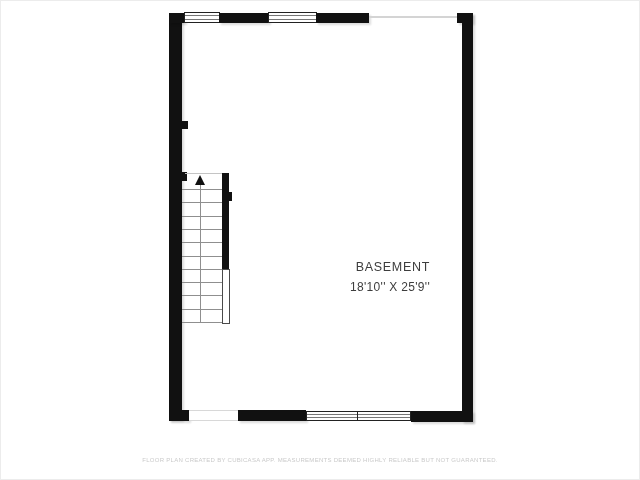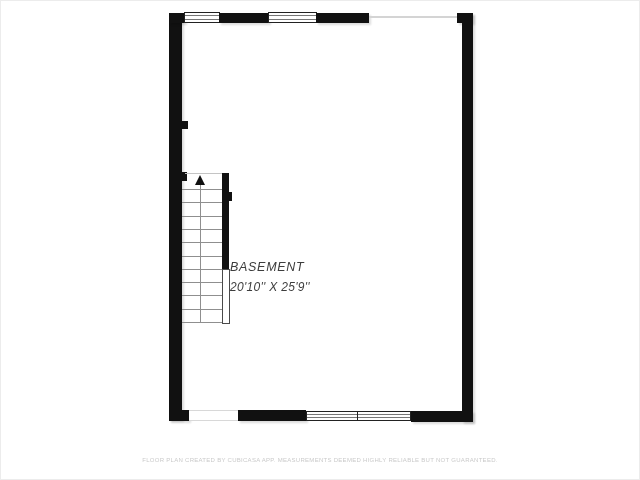--- a/index.html
+++ b/index.html
@@ -24,21 +24,21 @@
   .wall-stub { position:absolute; background:#111111; }
 
   .stair-area { position:absolute; }
   .tread { position:absolute; left:0; width:100%; height:1px; background:#8f8f8f; }
   .stair-centerline { position:absolute; background:#8f8f8f; }
   .stair-topline { position:absolute; background:#c4c4c4; }
   .up-arrow { position:absolute; width:0; height:0;
               border-left:5px solid transparent; border-right:5px solid transparent;
               border-bottom:10px solid #111111; }
 
-  .room-text { position:absolute; text-align:left; color:#3d3d3d;font-style:italic; }
+  .room-text { position:absolute; text-align:right; color:#3d3d3d; }
   #room-name { left:229px; top:259px; width:200px; font-size:12.5px; letter-spacing:0.7px; }
   #room-dims { left:229px; top:279px; width:200px; font-size:12px;  letter-spacing:0.3px; }
   #disclaimer { position:absolute; left:0; top:456px; width:100%; text-align:center;
                 font-size:6px; letter-spacing:0.28px; color:#cacaca; }
 
   
   #wall-left    { left:168px; top:12px;  width:13px;  height:407px; }
   #wall-top-a   { left:168px; top:12px;  width:16px;  height:10px; }
   #window-top-1 { left:183px; top:11px;  width:36px;  height:11px; }
   #wall-top-b   { left:218px; top:12px;  width:50px;  height:10px; }
@@ -102,16 +102,16 @@
       <div class="tread" style="top: 79.8px;"></div>
       <div class="tread" style="top: 93.1px;"></div>
       <div class="tread" style="top: 106.4px;"></div>
       <div class="tread" style="top: 119.7px;"></div>
       <div class="tread" style="top: 133px;"></div>
     </div>
   <div class="stair-centerline" id="stair-centerline"></div>
   <div class="up-arrow" id="stair-arrow"></div>
 
   <div class="room-text" id="room-name">BASEMENT</div>
-  <div class="room-text" id="room-dims">20'10'' X 25'9''</div>
+  <div class="room-text" id="room-dims">18'10'' X 25'9''</div>
   <div id="disclaimer">FLOOR PLAN CREATED BY CUBICASA APP. MEASUREMENTS DEEMED HIGHLY RELIABLE BUT NOT GUARANTEED.</div>
 
 </div>
 
 </body></html>

